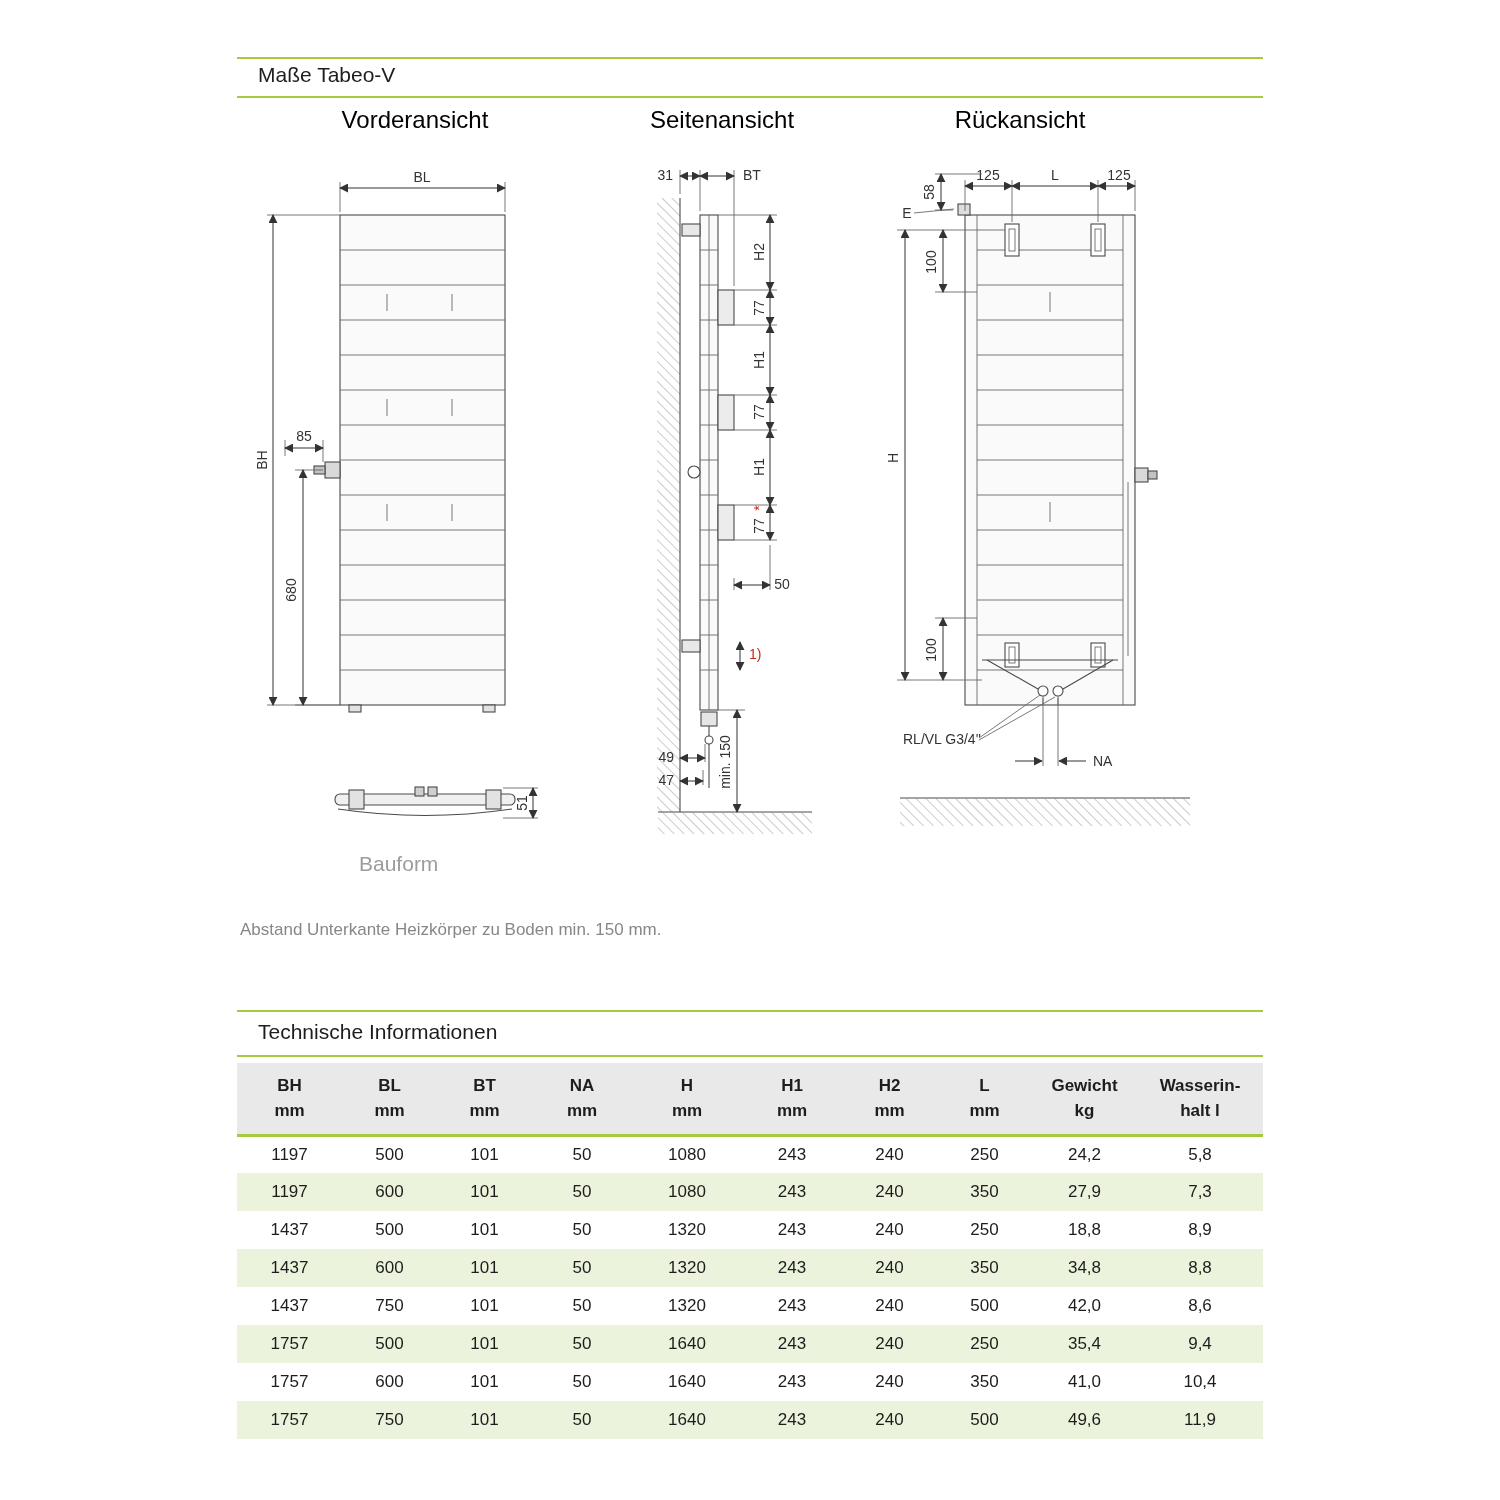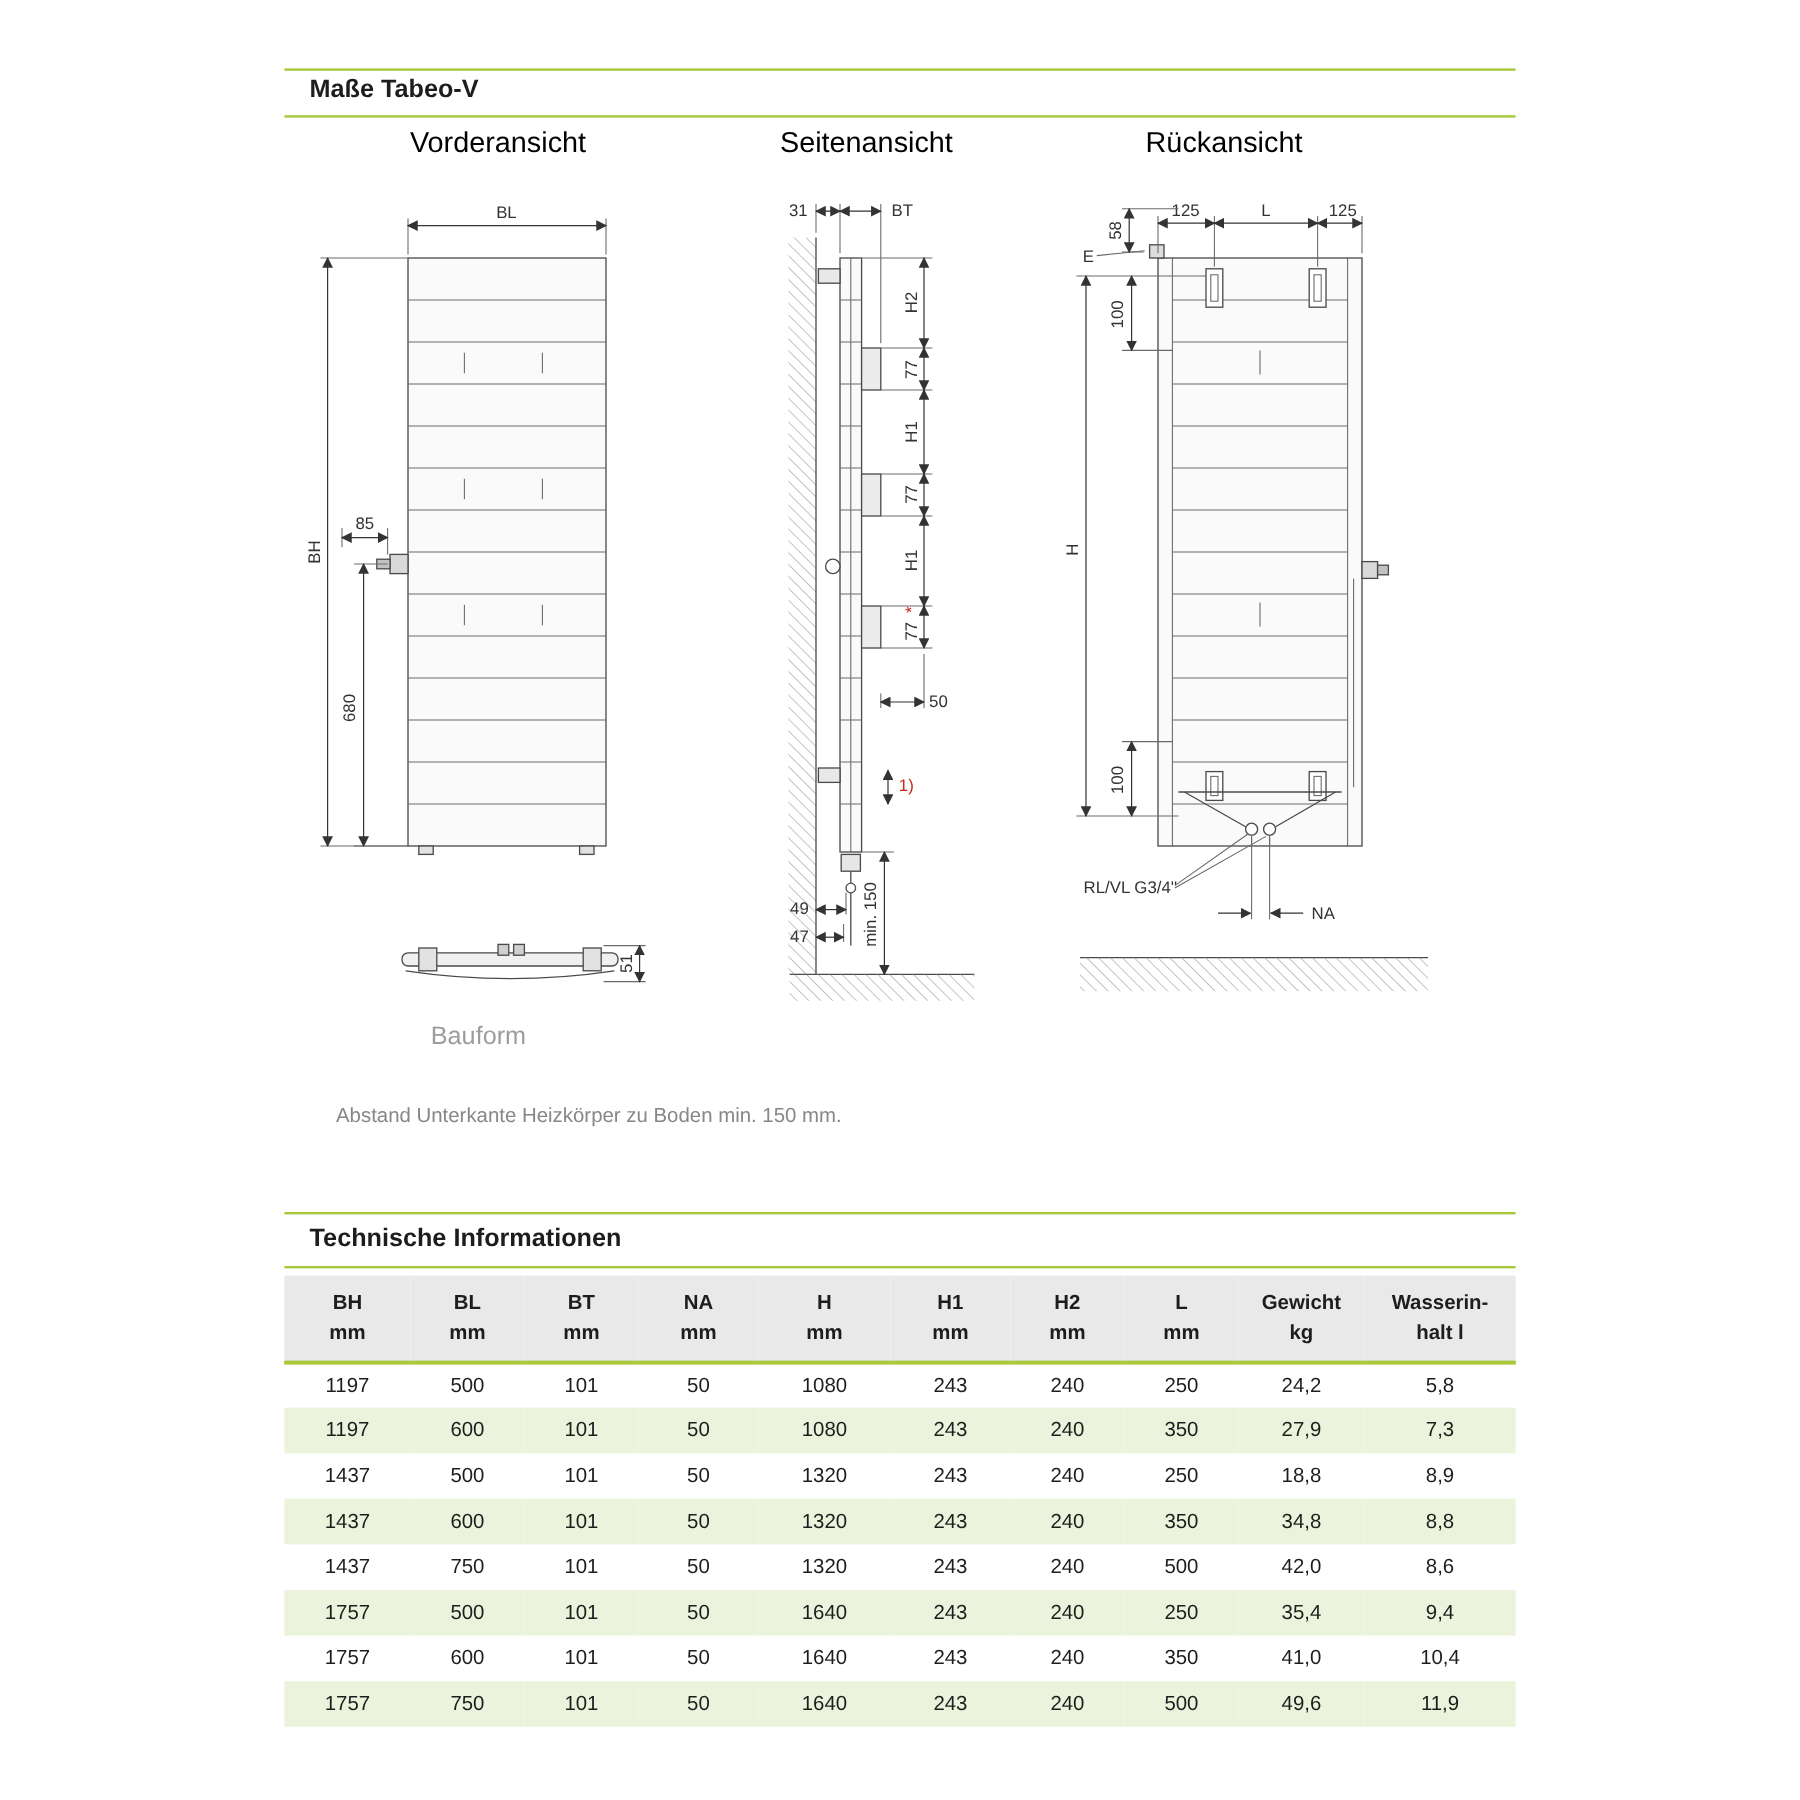--- a/index.html
+++ b/index.html
@@ -1,24 +1,24 @@
 <!DOCTYPE html>
 <html><head>
 <meta charset="utf-8">
 <style>
   * { margin:0; padding:0; box-sizing:border-box; }
   html,body { background:#fff; }
   body { width:1500px; height:1500px; font-family:"Liberation Sans", sans-serif; color:#1d1d1b; }
   .page { position:relative; width:1500px; height:1500px; background:#fff; overflow:hidden; }
 
   .rule { position:absolute; left:237px; width:1026px; height:2px; background:#a8c93c; }
-  .section-title { position:absolute; left:258px; font-size:21px; font-weight:bold; color:#1d1d1b; }
+  .section-title { position:absolute; left:258px; font-size:21px; font-weight:normal; color:#1d1d1b; }
   .view-label { position:absolute; transform:translateX(-50%); font-size:24px; color:#000000; white-space:nowrap; }
   .bauform-label { position:absolute; font-size:21px; color:#9c9c9c;margin-left:41px; }
-  .note { position:absolute; left:240px; font-size:17px; color:#878787; white-space:nowrap;margin-left:40px; }
+  .note { position:absolute; left:240px; font-size:17px; color:#878787; white-space:nowrap; }
 
   svg.drawing { position:absolute; left:237px; top:140px; }
   svg text { font-family:"Liberation Sans", sans-serif; font-size:14px; fill:#333; }
   svg text.red { fill:#c8281e; }
   .ln   { stroke:#4a4a4a; stroke-width:1.1; fill:none; }
   .shape{ stroke:#4a4a4a; stroke-width:1.1; }
   .ext  { stroke:#6a6a6a; stroke-width:0.9; fill:none; }
   .dim  { stroke:#333; stroke-width:1; fill:none; marker-start:url(#arr); marker-end:url(#arr); }
   .dimE { stroke:#333; stroke-width:1; fill:none; marker-end:url(#arr); }
 

